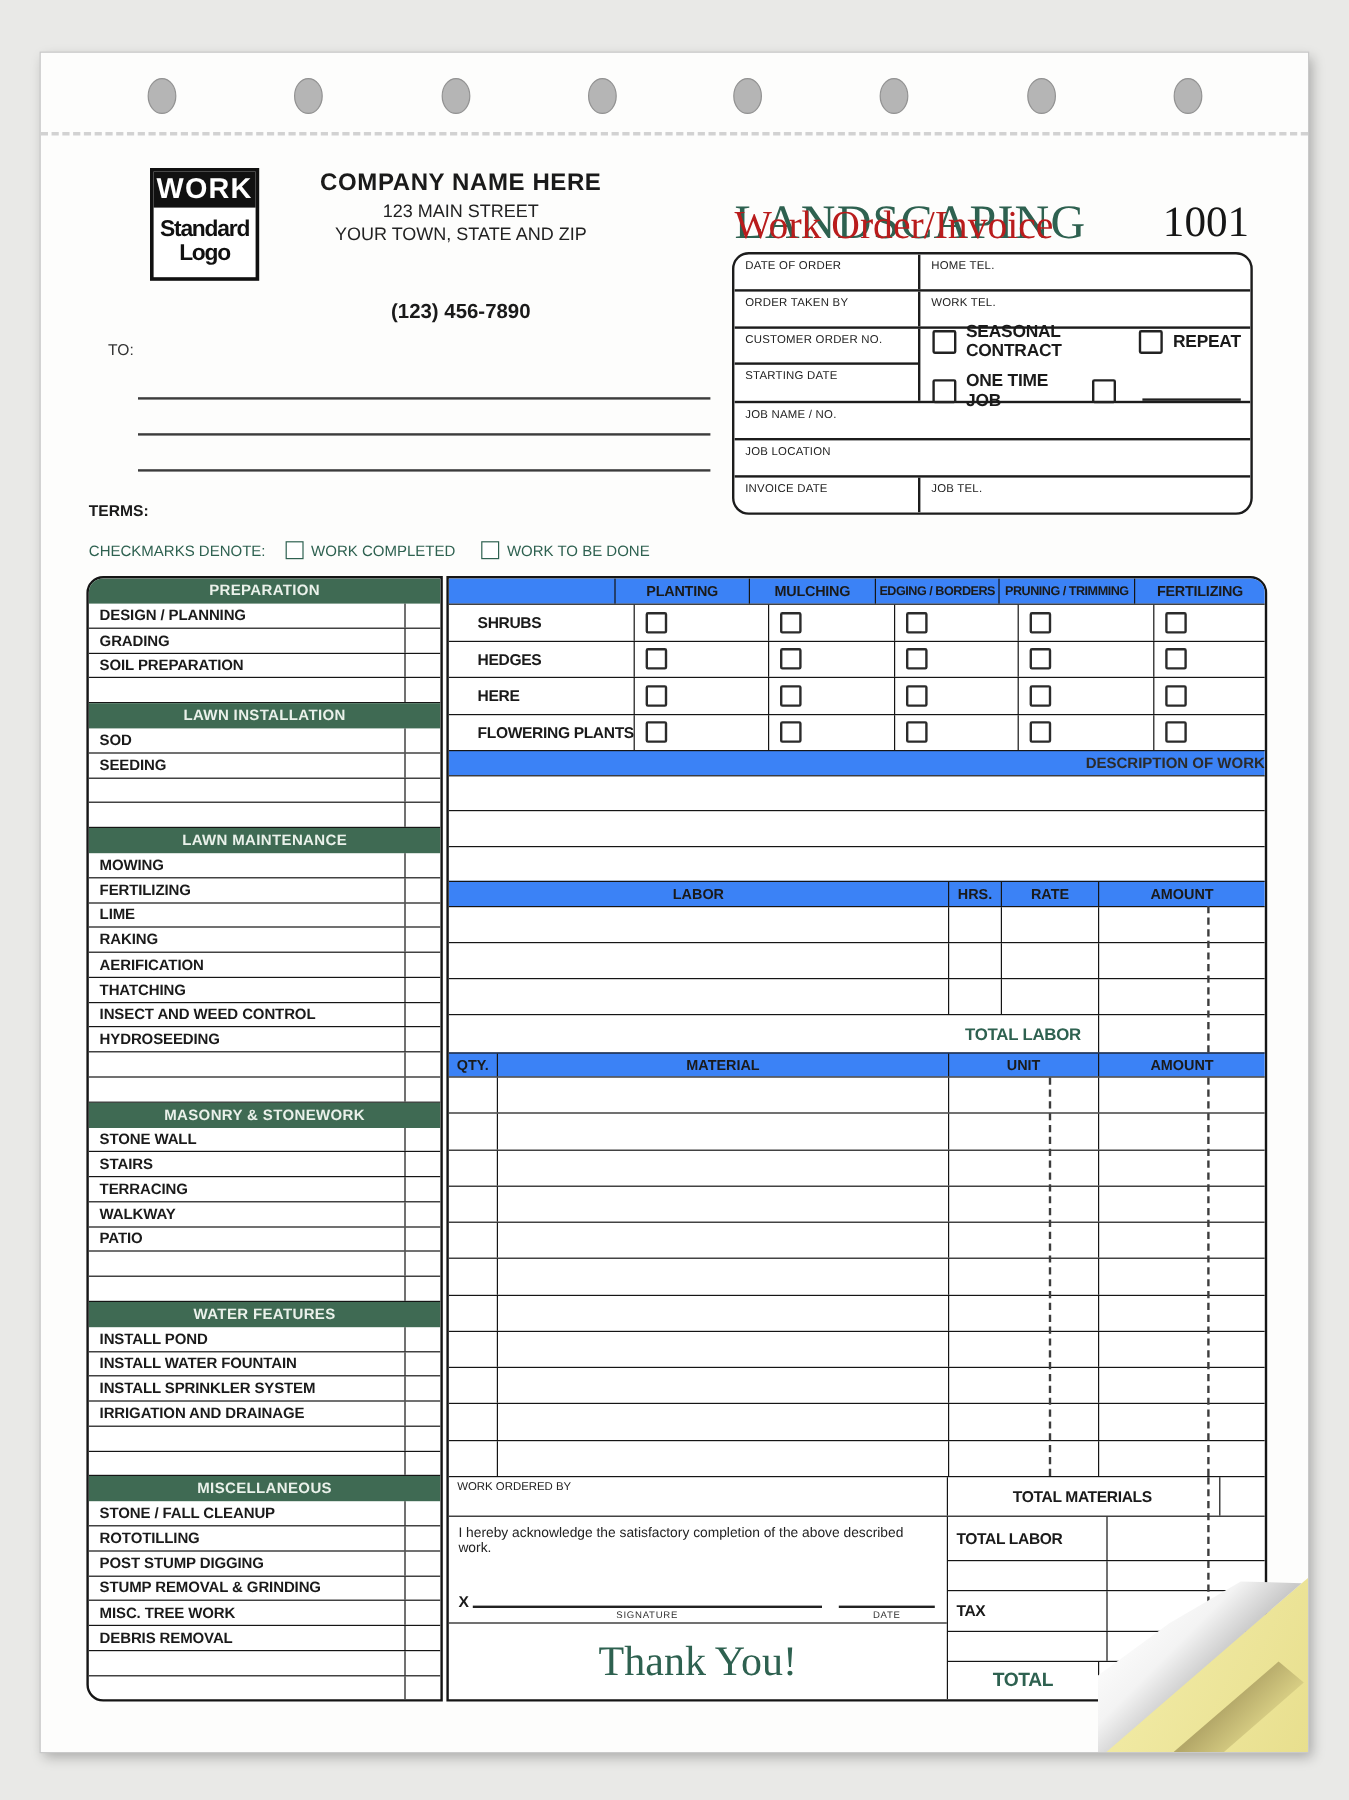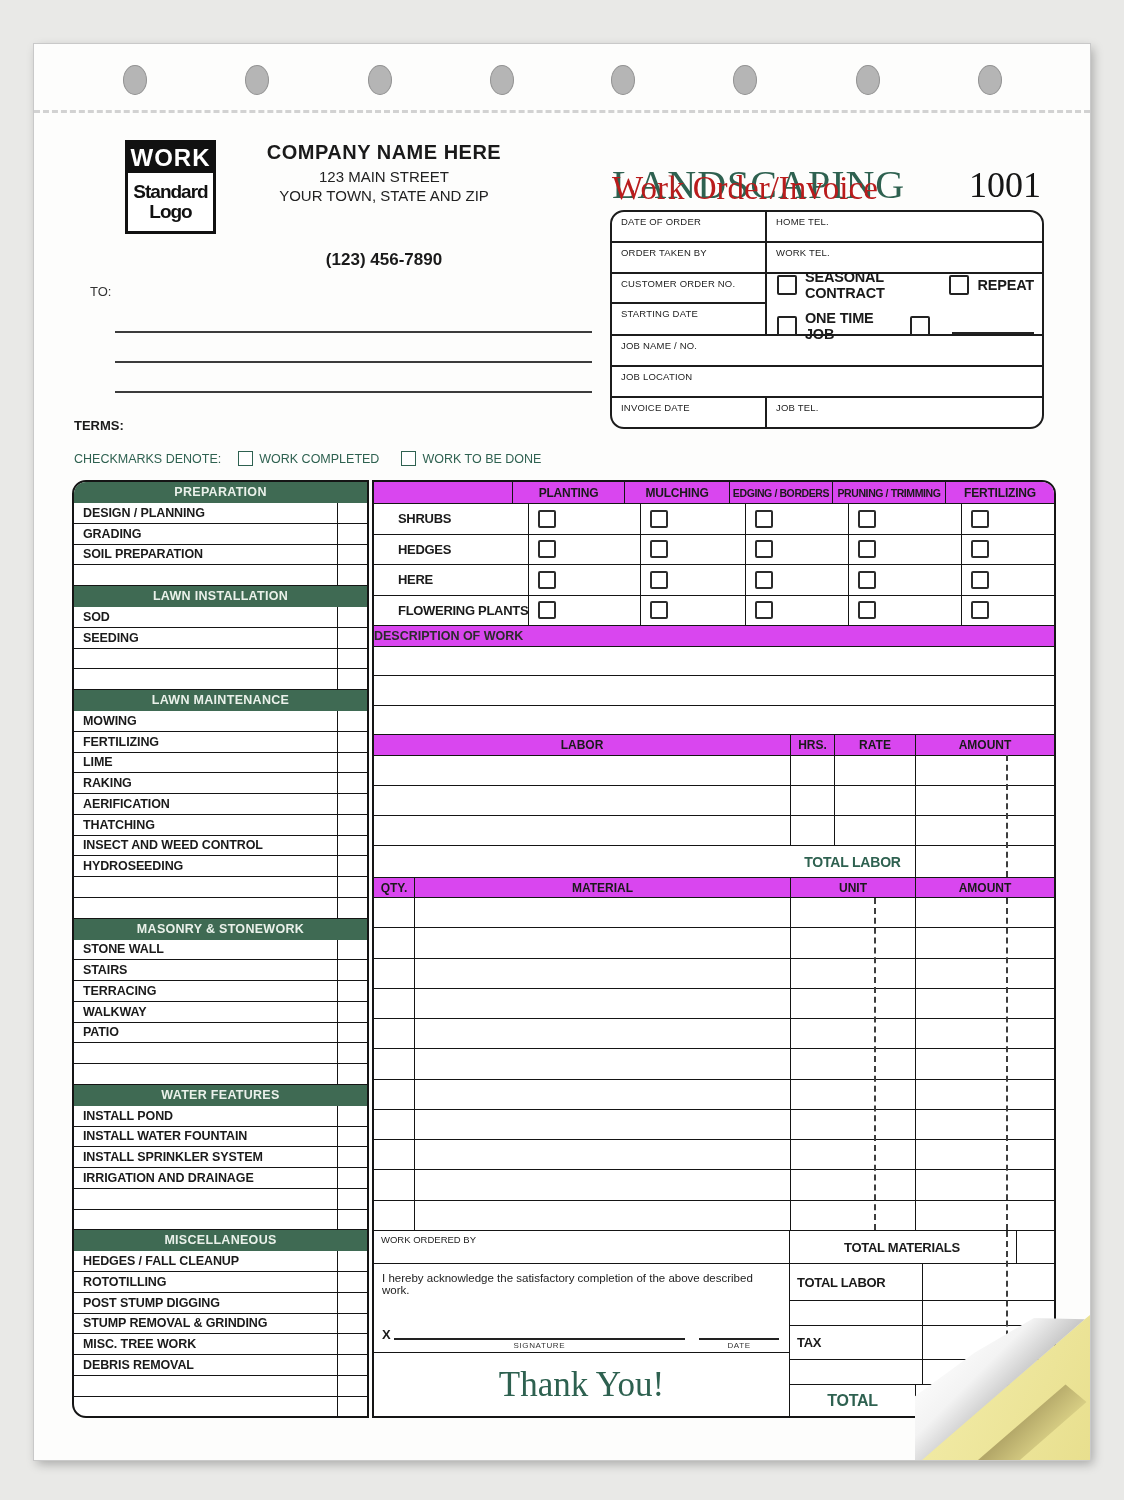--- a/index.html
+++ b/index.html
@@ -59,34 +59,34 @@
   .panel-left{left:38px;width:297px;height:938px;border-radius:14px 0 0 14px;}
   .panel-right{left:338px;width:684px;height:938px;border-radius:0 14px 14px 0;}
   .cat-header{height:21px;flex:none;background:#3f6a53;color:#eaf1ea;font-size:12.5px;font-weight:bold;
               letter-spacing:.3px;text-align:center;line-height:21px;}
   .cat-row{flex:1;display:flex;border-bottom:1.5px solid #151515;box-sizing:border-box;min-height:0;}
   .cat-row:last-child{border-bottom:none;}
   .cat-label{flex:1;display:flex;align-items:center;padding-left:9px;font-size:12.5px;font-weight:bold;
              letter-spacing:-.1px;white-space:nowrap;}
   .cat-check{width:30px;border-left:1.5px solid #151515;box-sizing:border-box;}
   
-  .band{background:#d946ef;}
+  .band{background:#3b82f6;}
   .m-header{height:21px;flex:none;display:flex;align-items:center;}
   .m-hcell{box-sizing:border-box;height:100%;display:flex;align-items:center;justify-content:center;
            font-size:12px;font-weight:bold;letter-spacing:-.2px;}
   .mw0{width:138px}.mw{width:112px}.mw2{width:105px}.mw3{width:103px}.mw4{width:113px}.mw5{flex:1}
   .m-hcell + .m-hcell{border-left:1.5px solid #151515;}
   .m-header .m-hcell:nth-child(4),.m-header .m-hcell:nth-child(5){font-size:10.5px;letter-spacing:-.4px;}
   .m-body{height:122px;flex:none;display:flex;flex-direction:column;}
   .m-row{flex:1;display:flex;border-top:1.5px solid #151515;box-sizing:border-box;padding-left:16px;}
   .m-label{width:138px;box-sizing:border-box;display:flex;align-items:center;padding-left:8px;
            font-size:13px;font-weight:bold;letter-spacing:-.3px;white-space:nowrap;}
   .m-cell{box-sizing:border-box;border-left:1.5px solid #151515;display:flex;align-items:center;}
   .cb{width:14px;height:14px;border:2px solid #2b2b2b;border-radius:2px;background:#fff;margin-left:9px;flex:none;}
-  .desc-band{height:21px;flex:none;border-top:1.5px solid #151515;box-sizing:border-box;text-align:left;
+  .desc-band{height:21px;flex:none;border-top:1.5px solid #151515;box-sizing:border-box;text-align:right;
              font-size:12.5px;font-weight:bold;line-height:20px;color:#2b2b2b;}
   .desc-body{height:88px;flex:none;display:flex;flex-direction:column;border-top:1.5px solid #151515;box-sizing:border-box;}
   .desc-row{flex:1;border-bottom:1.5px solid #151515;box-sizing:border-box;}
   .desc-row:last-child{border-bottom:none;}
   
   .labor-header{height:21px;flex:none;display:flex;border-top:1.5px solid #151515;box-sizing:border-box;}
   .lh{box-sizing:border-box;display:flex;align-items:center;justify-content:center;font-size:12px;font-weight:bold;}
   .w-labor{width:416px}.w-hrs{width:44px}.w-rate{width:81px}.w-amt{flex:1}
   .lh + .lh{border-left:1.5px solid #151515;}
   .labor-zone{position:relative;flex:none;}
@@ -385,21 +385,21 @@
         <div class="cat-row">
           <div class="cat-label"></div>
           <div class="cat-check"></div>
         </div>
         <div class="cat-row">
           <div class="cat-label"></div>
           <div class="cat-check"></div>
         </div>
         <div class="cat-header">MISCELLANEOUS</div>
         <div class="cat-row">
-          <div class="cat-label">HEDGES / FALL CLEANUP</div>
+          <div class="cat-label">STONE / FALL CLEANUP</div>
           <div class="cat-check"></div>
         </div>
         <div class="cat-row">
           <div class="cat-label">ROTOTILLING</div>
           <div class="cat-check"></div>
         </div>
         <div class="cat-row">
           <div class="cat-label">POST STUMP DIGGING</div>
           <div class="cat-check"></div>
         </div>

